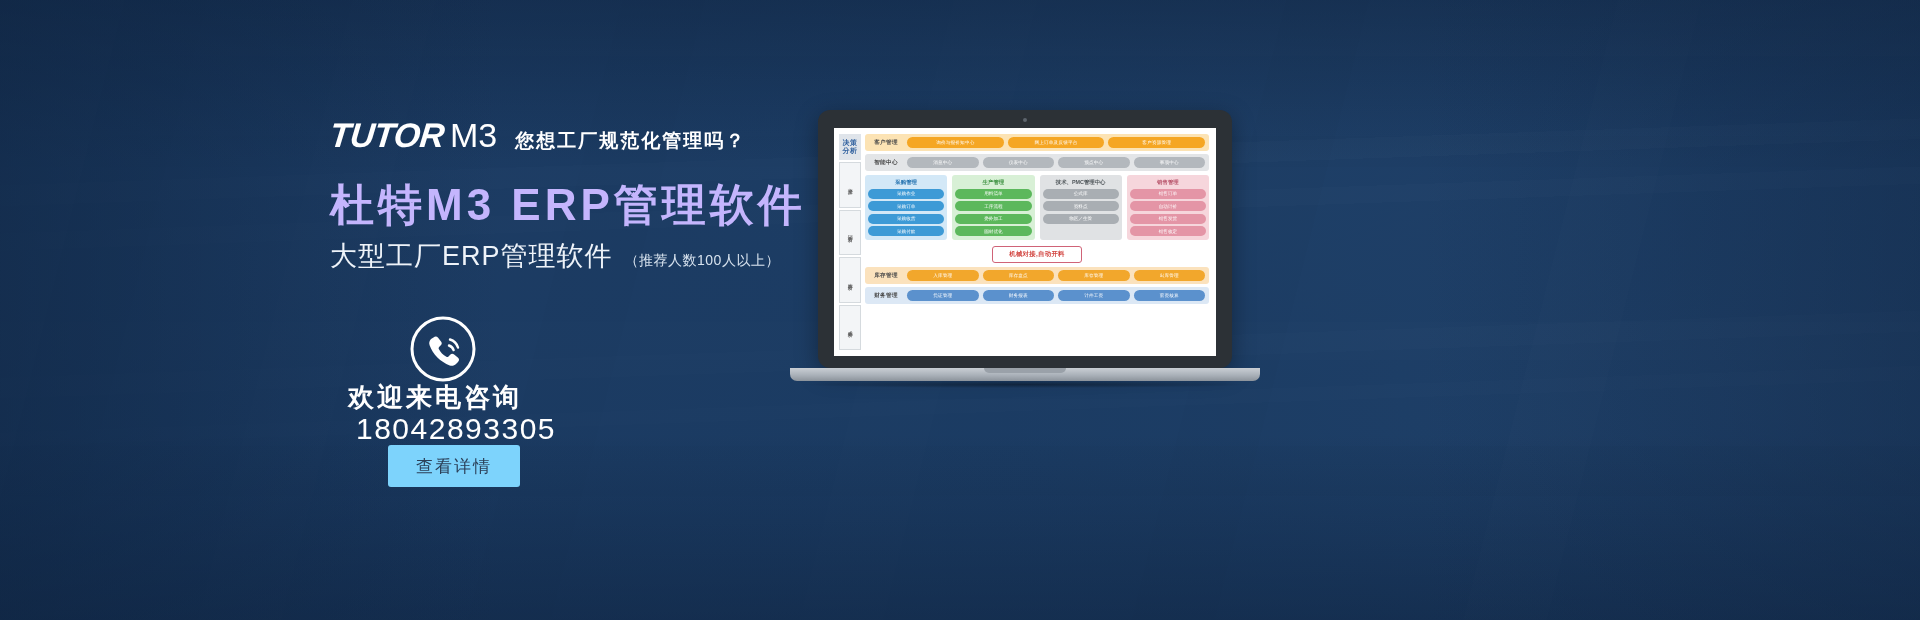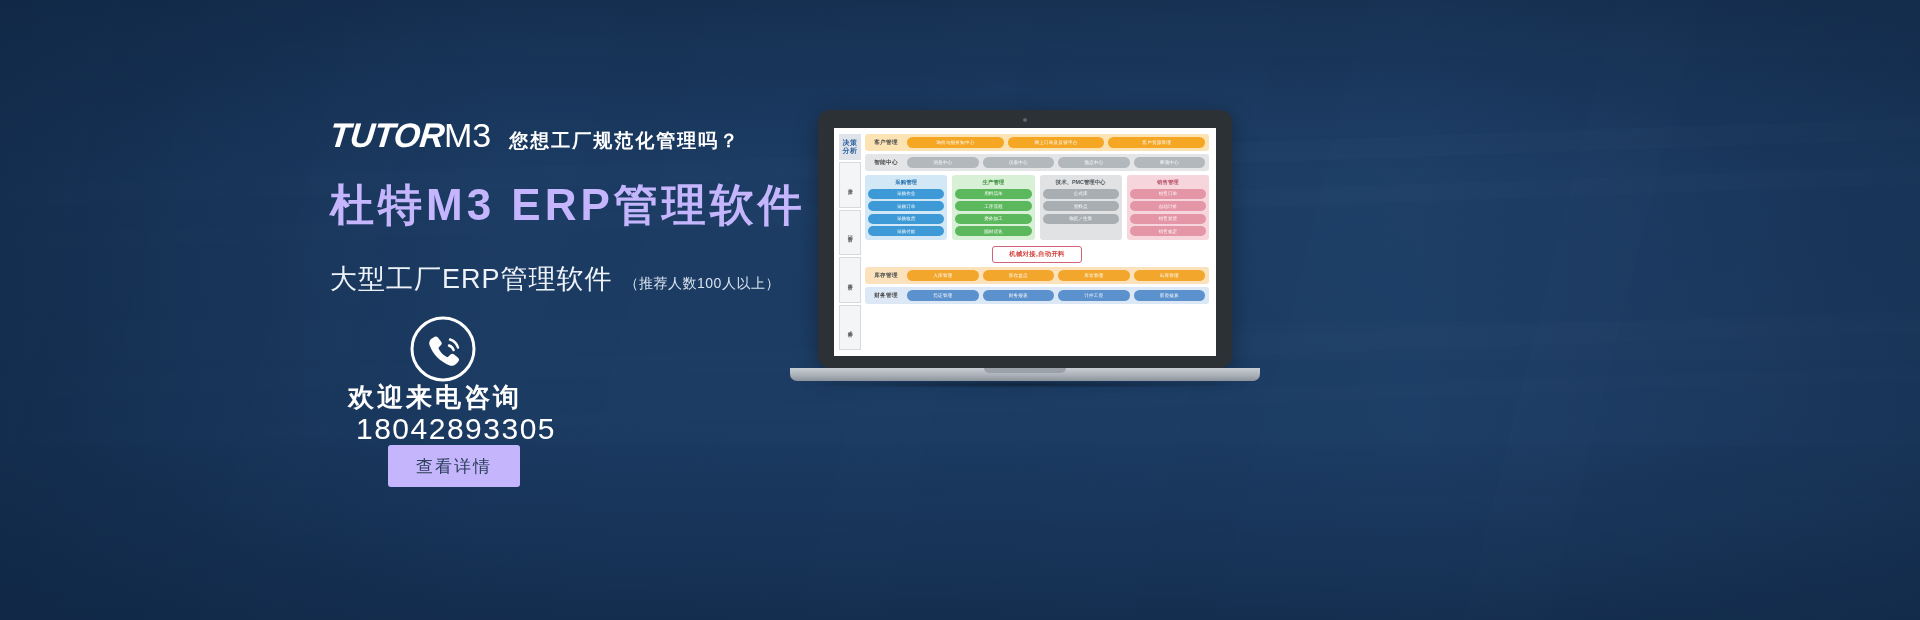--- a/index.html
+++ b/index.html
@@ -99,20 +99,21 @@
     transform: skewX(-6deg);
     color: #ffffff;
     line-height: 1;
   }
   .brand-m3 {
     font-family: "Liberation Sans", sans-serif;
     font-size: 34px;
     font-weight: 400;
     color: #ffffff;
     line-height: 1;
+    margin-left: 6px;
     letter-spacing: 0px;
   }
   .brand-tagline {
     font-size: 19px;
     font-weight: 700;
     color: #ffffff;
     margin-left: 18px;
     letter-spacing: 2px;
     line-height: 1;
   }
@@ -121,21 +122,21 @@
     margin-top: 22px;
     font-size: 44px;
     font-weight: 700;
     letter-spacing: 4px;
     line-height: 1.12;
     color: #c4b5fd;
     white-space: nowrap;
   }
 
   .subline {
-    margin-top: 32px;
+    margin-top: 9px;
     display: flex;
     align-items: baseline;
     white-space: nowrap;
     text-align: right;
   }
   .subline-main {
     font-size: 27px;
     font-weight: 400;
     letter-spacing: 1px;
     color: #eef3f9;
@@ -177,21 +178,21 @@
     font-size: 30px;
     font-weight: 400;
     letter-spacing: 1.5px;
     margin-top: 2px;
     margin-left: 8px;
   }
 
   .cta-button {
     margin-left: 22px;
     align-self: center;
-    background: #c4b5fd;
+    background: #7dd3fc;
     color: #2b3f57;
     border: none;
     border-radius: 3px;
     padding: 0 28px;
     height: 42px;
     font-family: "Liberation Sans", sans-serif;
     font-size: 17px;
     letter-spacing: 2px;
     cursor: pointer;
   }

